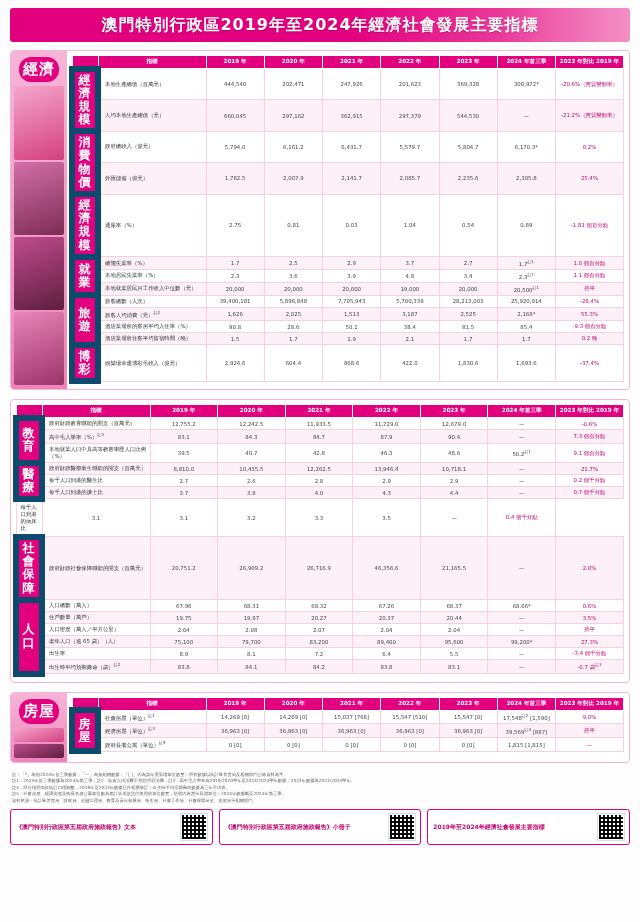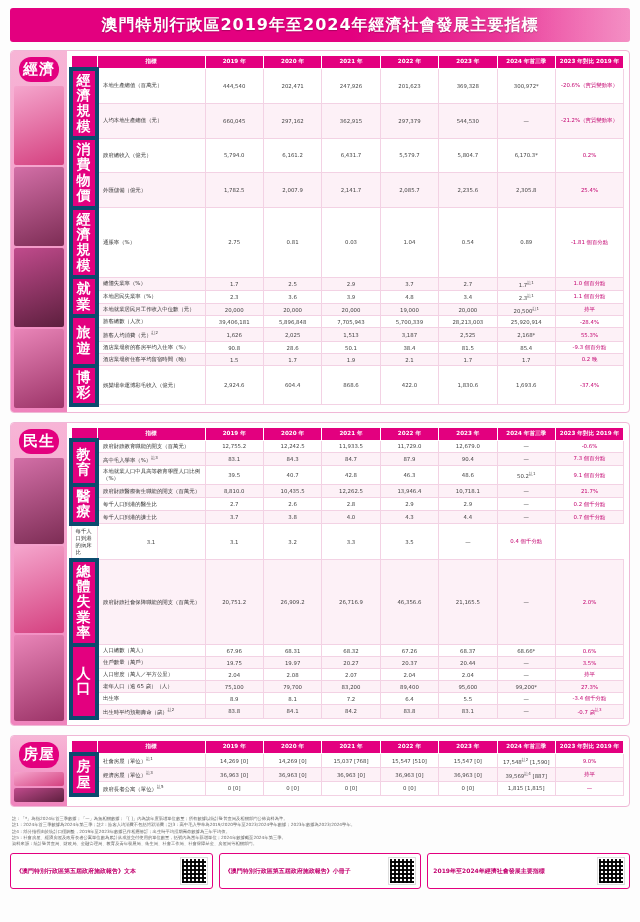--- a/index.html
+++ b/index.html
@@ -75,22 +75,22 @@
   table { width:100%; border-collapse:collapse; table-layout:fixed; }
   th, td { font-size:5.4px; padding:2px 2px; vertical-align:middle; }
   thead th {
     background:#e3007f; color:#fff; font-weight:bold; text-align:center;
     border:1px solid #fff; height:11px; font-size:5.6px;
   }
   tbody td { border:1px solid #f3d2e4; text-align:center; color:#444; }
   tbody tr:nth-child(even) td { background:#fdf1f7; }
   tbody tr:nth-child(odd) td { background:#ffffff; }
   td.grp {
-    background:#e3007f !important; color:#fff; font-weight:bold; font-size:14px;
-    width:26px; letter-spacing:1px; border:4px solid #0c4a6e;
+    background:#e3007f !important; color:#fff; font-weight:bold; font-size:12px;
+    width:26px; letter-spacing:1px; border:6px solid #0c4a6e;
     line-height:1.1;
   }
   td.ind { text-align:left; padding-left:4px; color:#333; font-size:5.4px; }
   td.last { color:#c2006e; }
   sup { font-size:4px; }
 
   .col-ind { width:108px; }
   .col-grp { width:26px; }
   .col-last { width:68px; }
 
@@ -299,28 +299,20 @@
               <td>1,830.6</td>
               <td>1,693.6</td>
               <td class="last">-37.4%</td>
             </tr>
           </tbody>
       </table>
     </div>
   </div>
 
   <div class="section">
-    <div class="sec-left">
-      <div class="sec-badge">民生</div>
-      <div class="sec-photos">
-        <div class="ph ph2"></div>
-        <div class="ph ph1"></div>
-        <div class="ph ph4"></div>
-      </div>
-    </div>
     <div class="sec-right">
       <table>
         <colgroup>
           <col class="col-grp">
             <col class="col-ind">
           <col>
             <col>
             <col>
             <col>
             <col>
@@ -407,21 +399,21 @@
               <td class="ind">每千人口到港的病床比</td>
               <td>3.1</td>
               <td>3.1</td>
               <td>3.2</td>
               <td>3.3</td>
               <td>3.5</td>
               <td>—</td>
               <td class="last">0.4 個千分點</td>
             </tr>
             <tr>
-              <td class="grp" rowspan="1">總體失業率</td>
+              <td class="grp" rowspan="1">社會保障</td>
               <td class="ind">政府財政社會保障職能的開支（百萬元）</td>
               <td>20,751.2</td>
               <td>26,909.2</td>
               <td>26,716.9</td>
               <td>46,356.6</td>
               <td>21,165.5</td>
               <td>—</td>
               <td class="last">2.0%</td>
             </tr>
             <tr>

